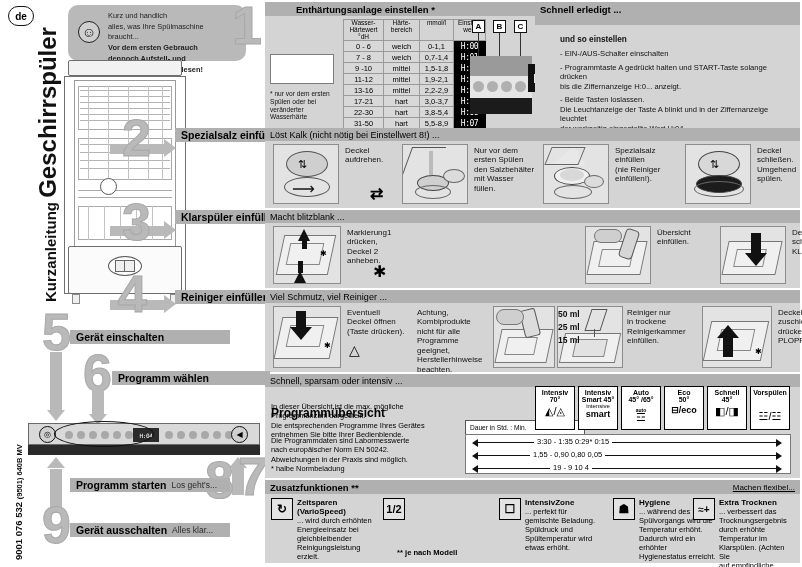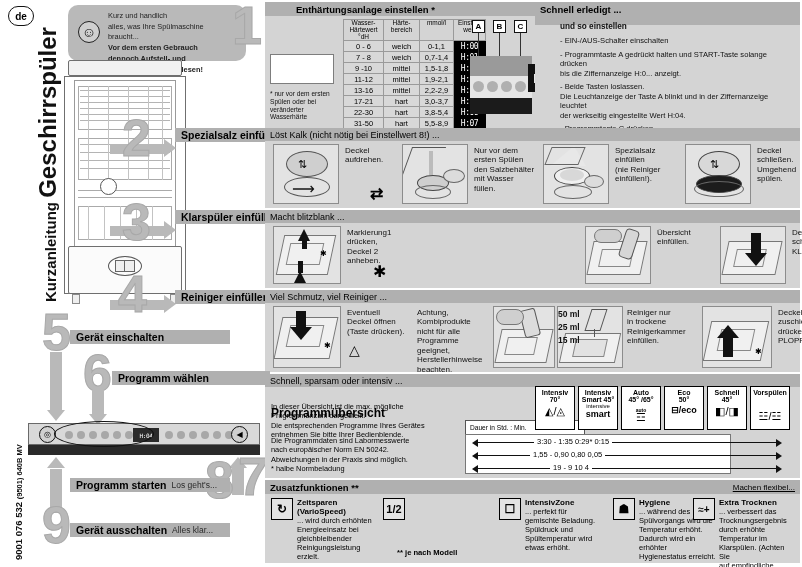--- a/index.html
+++ b/index.html
@@ -369,21 +369,21 @@
 
     <div class="abs cp-display" style="left:263px;top:62px;width:40px;height:28px;background:#111;color:#fff;font-size:13px;font-weight:bold;">
       <span>H:04</span>
     </div>
   </div>
 
   <div class="abs" style="left:535px;top:2px;width:265px;height:126px;background:#d4d4d4;">
     <div class="hdr-band" style="height:23px;">
       <span>Schnell erledigt ...</span>
     </div>
-    <div class="instr abs" style="left:25px;top:20px;width:236px;">
+    <div class="instr abs" style="left:25px;top:33px;width:236px;">
       <p><b>und so einstellen</b></p>
       <p style="white-space:pre-line;">- EIN-/AUS-Schalter einschalten</p>
       <p style="white-space:pre-line;">- Programmtaste A gedrückt halten und START-Taste solange drücken
   bis die Ziffernanzeige H:0... anzeigt.</p>
       <p style="white-space:pre-line;">- Beide Tasten loslassen.
   Die Leuchtanzeige der Taste A blinkt und in der Ziffernanzeige leuchtet
   der werkseitig eingestellte Wert H:04.</p>
       <p style="white-space:pre-line;">- Programmtaste C drücken.
   Mit jedem Drücken der Taste erhöht sich der Einstellwert um eine Stufe;
   ist der Wert H:07 erreicht, springt die Anzeige wieder auf H:00 (aus).</p>
@@ -662,21 +662,21 @@
         <span>Schnell</span>
         <span>45°</span>
         <span class="ic">◧/◨</span>
       </div>
       <div class="prog-card">
         <span>Vorspülen</span>
         <span class="ic" style="margin-top:14px;">☳/☳</span>
       </div>
     </div>
 
-    <div class="abs" style="left:200px;top:60px;width:266px;height:40px;background:#fff;border:1px solid #777;">
+    <div class="abs" style="left:200px;top:60px;width:326px;height:40px;background:#fff;border:1px solid #777;">
       <div class="abs" style="left:6px;top:3px;width:310px;height:10px;">
         <div class="abs" style="left:4px;top:4px;width:302px;height:1.4px;background:#111;"></div>
         <div class="abs" style="left:0;top:1px;width:0;height:0;border-top:4px solid transparent;border-bottom:4px solid transparent;border-right:6px solid #111;"></div>
         <div class="abs" style="left:304px;top:1px;width:0;height:0;border-top:4px solid transparent;border-bottom:4px solid transparent;border-left:6px solid #111;"></div>
         <div class="abs" style="left:62px;top:-1px;background:#fff;padding:0 3px;font-size:7.5px;">3:30 - 1:35 0:29* 0:15</div>
       </div>
       <div class="abs" style="left:6px;top:16px;width:310px;height:10px;">
         <div class="abs" style="left:4px;top:4px;width:302px;height:1.4px;background:#111;"></div>
         <div class="abs" style="left:0;top:1px;width:0;height:0;border-top:4px solid transparent;border-bottom:4px solid transparent;border-right:6px solid #111;"></div>
         <div class="abs" style="left:304px;top:1px;width:0;height:0;border-top:4px solid transparent;border-bottom:4px solid transparent;border-left:6px solid #111;"></div>

